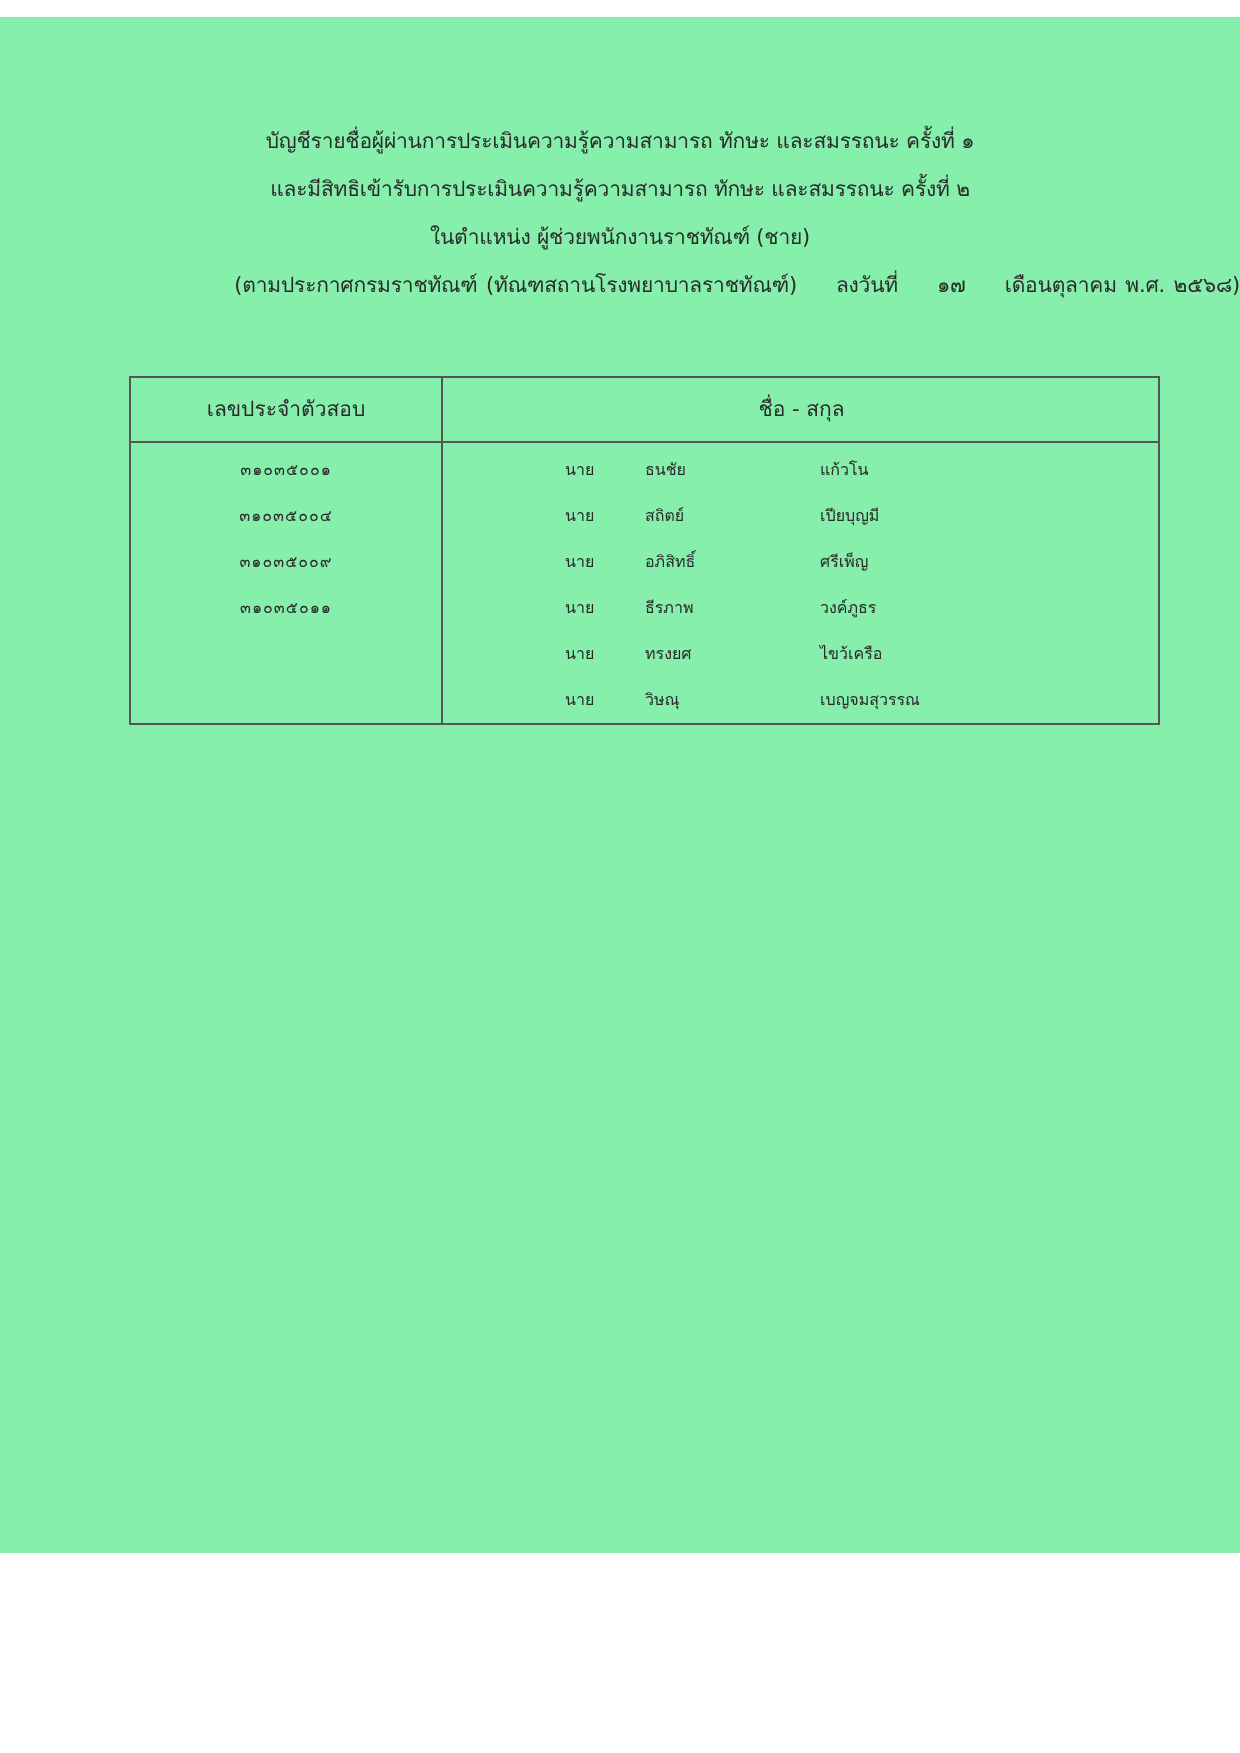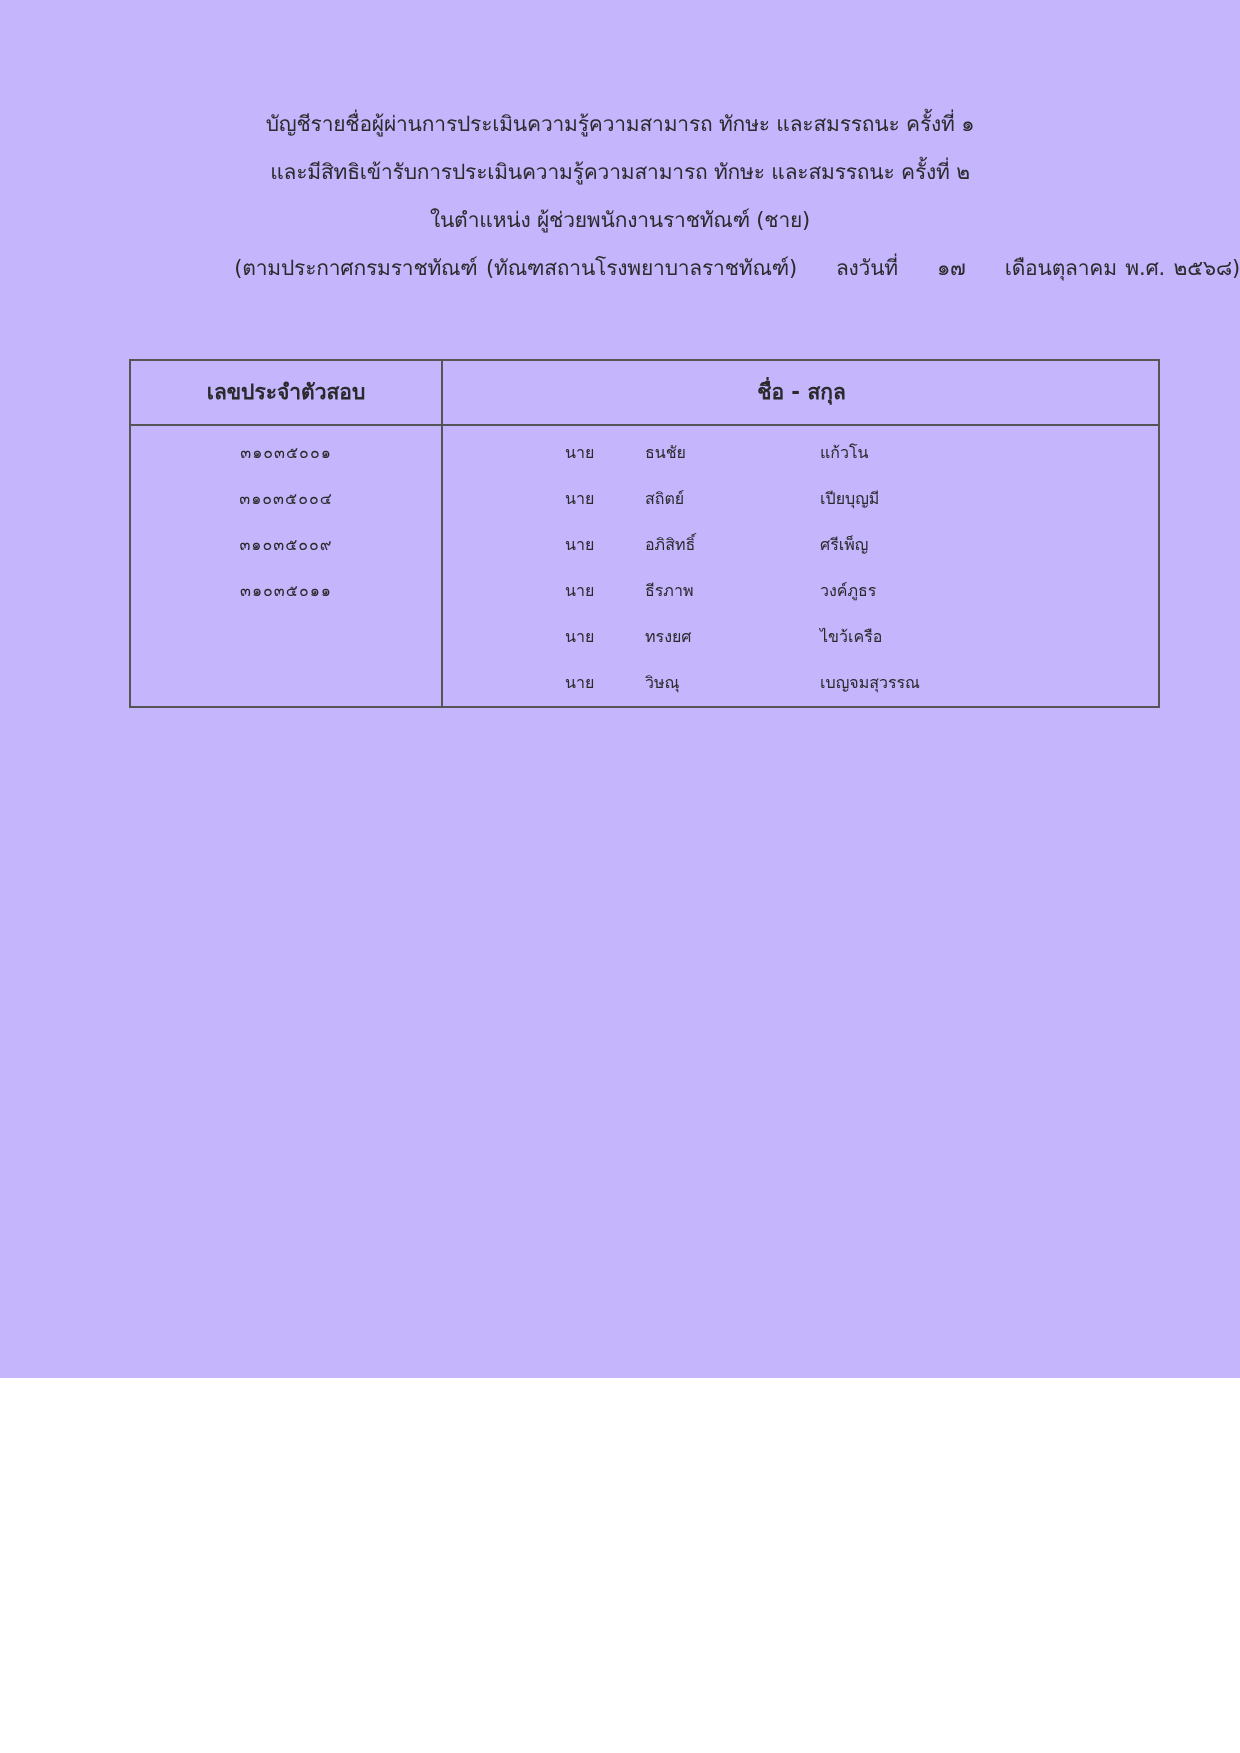--- a/index.html
+++ b/index.html
@@ -10,23 +10,23 @@
   body {
     width: 1240px;
     height: 1753px;
     position: relative;
     overflow: hidden;
     font-family: "DejaVu Sans", "Liberation Sans", sans-serif;
     color: #2a2a2a;
   }
   .page {
     position: absolute;
-    left: 0; top: 0;
-    width: 1240px; height: 1378px;
-    background: #c4b5fd;
+    left: 0; top: 17px;
+    width: 1240px; height: 1536px;
+    background: #86efac;
   }
   .title-block {
     position: absolute;
     left: 0;
     width: 1240px;
     top: 100px;
     text-align: center;
   }
   .title-line {
     font-size: 21px;
@@ -70,21 +70,21 @@
     width: 0;
     height: 100%;
     border-left: 2px solid #555;
   }
   .hdr-id, .hdr-name {
     position: absolute;
     top: 0;
     height: 63px;
     line-height: 63px;
     font-size: 21px;
-    font-weight: bold;
+    font-weight: normal;
     text-align: center;
     color: #2a2a2a;
   }
   .hdr-id { left: 0; width: 310px; }
   .hdr-name { left: 312px; width: 717px; }
 
   .rows {
     position: absolute;
     left: 0;
     top: 65px;

